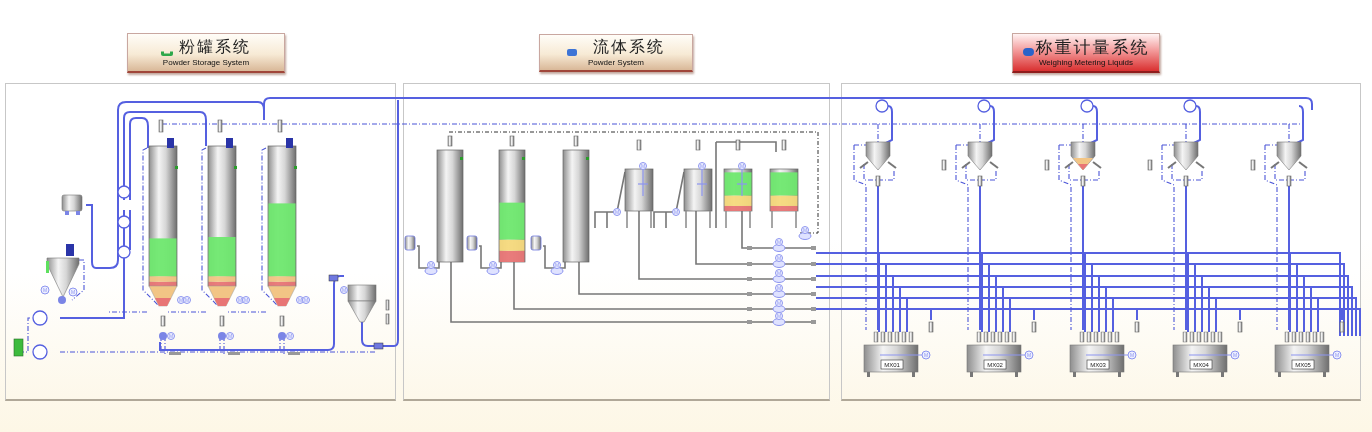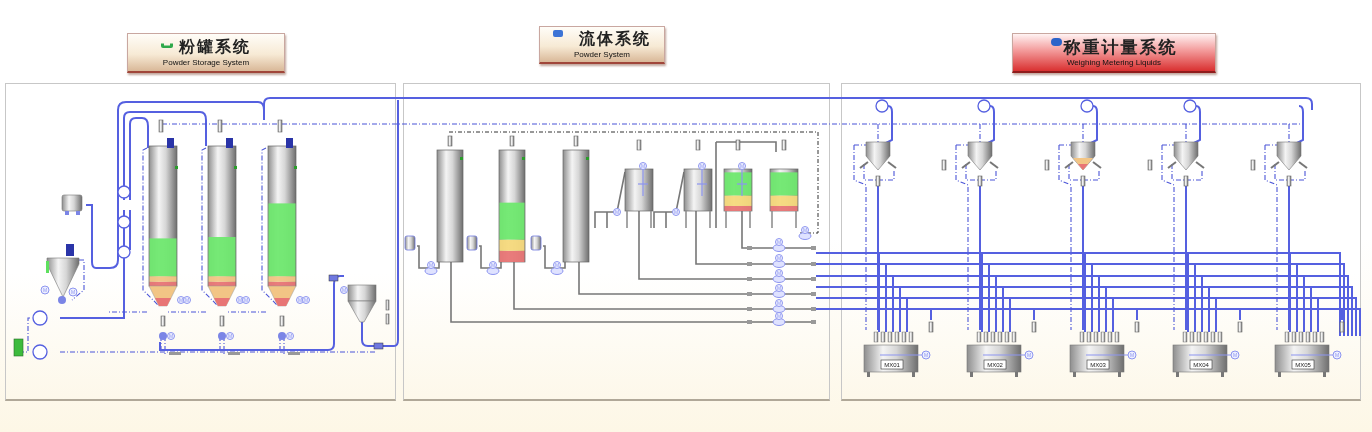--- a/index.html
+++ b/index.html
@@ -8,49 +8,49 @@
     background: linear-gradient(to bottom, #ffffff 0%, #ffffff 55%, #fdf7e6 100%);
     font-family: "DejaVu Sans", sans-serif;
   }
   .banner {
     position:absolute; height:40px; box-sizing:border-box;
     border:1px solid #c9a7a0; box-shadow: 1px 2px 2px rgba(120,60,40,0.45);
     display:flex; flex-direction:column; align-items:center; justify-content:center;
   }
   .banner.normal { background: linear-gradient(to bottom, #fffdf8 0%, #f7ead5 55%, #d9b898 100%); border-bottom:2px solid #a0463a; }
   .banner.active { background: linear-gradient(to bottom, #fff3f3 0%, #f39a9a 45%, #d93030 100%); border-bottom:2px solid #8f1c1c; }
-  .banner .zh { display:flex; align-items:flex-start; gap:6px; font-size:16px; color:#222; letter-spacing:2px; line-height:18px;font-weight:bold; }
+  .banner .zh { display:flex; align-items:flex-end; gap:6px; font-size:16px; color:#222; letter-spacing:2px; line-height:18px; }
   .banner .en { font-size:8px; color:#111; font-family:"Liberation Sans", sans-serif; margin-top:2px; }
   .banner .ico { width:12px; height:10px; border-radius:2px; display:inline-block; }
   .panel {
     position:absolute; box-sizing:border-box;
     border:1px solid #c7c7c7; border-bottom:2px solid #b0a898;
     background: linear-gradient(to bottom, #ffffff 0%, #ffffff 60%, #fdf8ea 100%);
   }
   svg { position:absolute; left:0; top:0; }
   .mx-label { font-family:"Liberation Sans", sans-serif; font-size:6px; fill:#222; }
 </style>
 </head>
 <body>
 
 <div class="banner normal" style="left:127px;top:33px;width:158px;">
   <div class="zh">
       <span class="ico" style="background:#2ea84a;clip-path:polygon(0 55%,25% 55%,25% 75%,75% 75%,75% 55%,100% 55%,100% 100%,0 100%);"></span>
       <span>粉罐系统</span>
     </div>
   <div class="en">Powder Storage System</div>
 </div>
-<div class="banner normal" style="left:539px;top:26px;width:126px;height:38px;">
+<div class="banner normal" style="left:539px;top:34px;width:154px;height:38px;">
   <div class="zh">
       <span class="ico" style="background:#3d74d6;width:10px;height:7px;margin-right:10px;"></span>
       <span>流体系统</span>
     </div>
   <div class="en">Powder System</div>
 </div>
-<div class="banner active" style="left:1012px;top:33px;width:204px;">
+<div class="banner active" style="left:1012px;top:33px;width:148px;">
   <div class="zh" style="font-size:17px;gap:2px;">
       <span class="ico" style="background:#2b63c9;border-radius:5px;width:11px;height:8px;"></span>
       <span>称重计量系统</span>
     </div>
   <div class="en">Weighing Metering Liquids</div>
 </div>
 
 <div class="panel" style="left:5px;top:83px;width:391px;height:318px;"></div>
 <div class="panel" style="left:403px;top:83px;width:427px;height:318px;"></div>
 <div class="panel" style="left:841px;top:83px;width:520px;height:318px;"></div>

